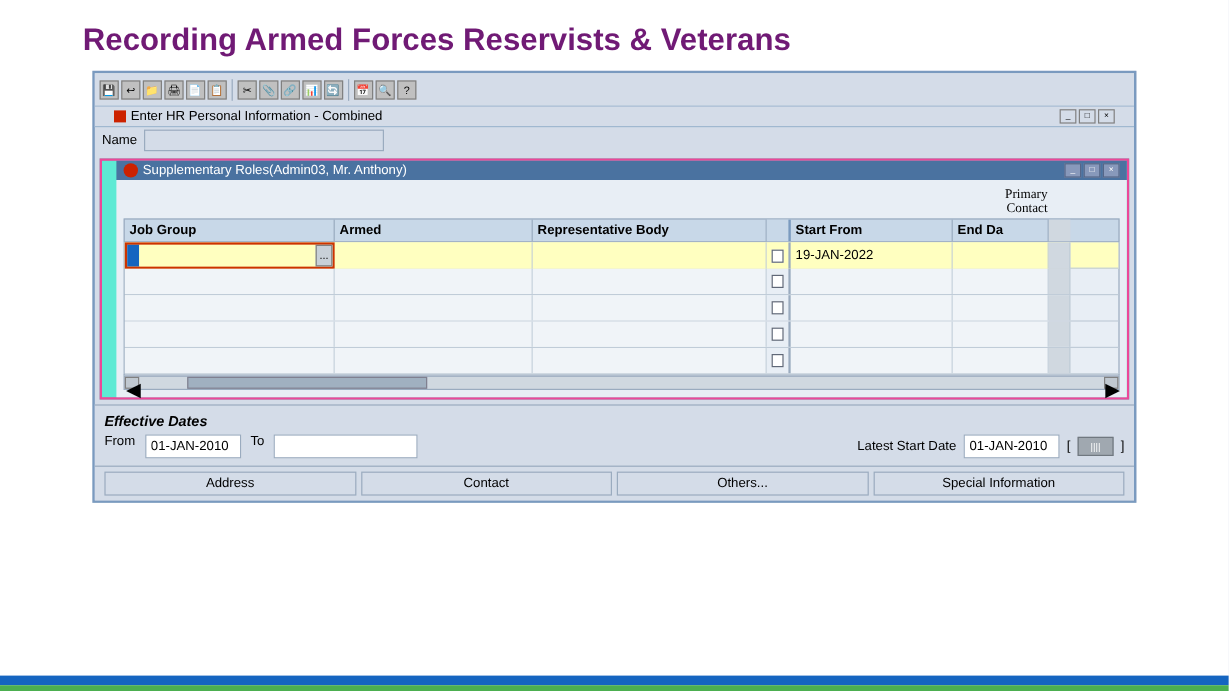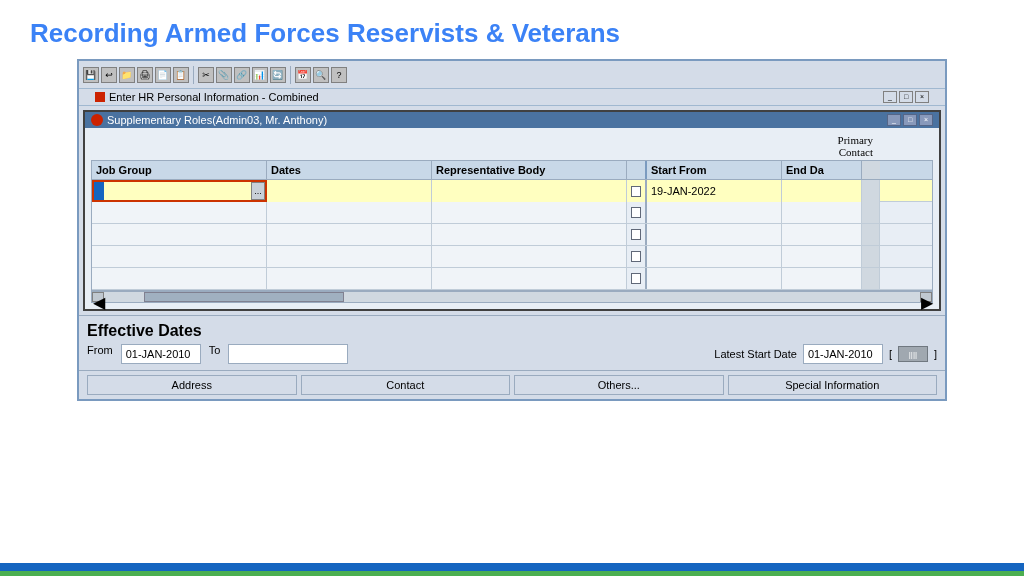--- a/index.html
+++ b/index.html
@@ -7,24 +7,25 @@
       font-family: Arial, sans-serif;
       background: #ffffff;
       width: 1024px;
       height: 576px;
       overflow: hidden;
       position: relative;
     }
 
     
     .slide-title {
-      color: #3b82f6;
+      color: #701a75;
       font-size: 26px;
       font-weight: bold;
       padding: 18px 30px 10px 30px;
+      margin-left: 39px;
     }
 
     
     .app-window {
       background: #d4dce8;
       border: 2px solid #7a9abf;
       width: 870px;
       margin: 0 auto;
       position: relative;
     }
@@ -89,23 +90,24 @@
       border: 1px solid #808080;
       font-size: 7px;
       text-align: center;
       line-height: 10px;
       cursor: pointer;
     }
 
     
     .dialog-window {
       background: #5eead4;
-      border: 2px solid #404040;
+      border: 2px solid #ec4899;
       margin: 4px;
       position: relative;
+      padding-left: 12px;
     }
 
     .dialog-title-bar {
       background: #4a72a0;
       color: white;
       font-size: 11px;
       padding: 2px 6px;
       display: flex;
       align-items: center;
       justify-content: space-between;
@@ -237,24 +239,25 @@
     }
 
     
     .bottom-section {
       background: #d4dce8;
       border-top: 1px solid #9aabbf;
       padding: 6px 8px;
     }
 
     .effective-dates-label {
-      font-size: 16px;
+      font-size: 12px;
       font-weight: bold;
       color: #000;
       margin-bottom: 4px;
+      font-style: italic;
     }
 
     .effective-dates-row {
       display: flex;
       align-items: flex-start;
       gap: 8px;
       font-size: 11px;
     }
 
     .date-input {
@@ -386,20 +389,24 @@
       <span class="red-square"></span>
       <span>Enter HR Personal Information - Combined</span>
     </div>
     <div class="win-controls">
       <span class="win-btn">_</span>
       <span class="win-btn">□</span>
       <span class="win-btn">×</span>
     </div>
   </div>
 
+  <div class="name-row">
+    <span class="name-label">Name</span>
+    <div class="name-input"></div>
+  </div>
 
   <div class="dialog-window">
 
     <div class="dialog-title-bar">
       <div class="dialog-title-left">
         <span class="dialog-icon"></span>
         <span>Supplementary Roles(Admin03, Mr. Anthony)</span>
       </div>
       <div class="win-controls">
         <span class="win-btn" style="background:#8899bb;color:white;border-color:#556688;">_</span>
@@ -413,21 +420,21 @@
       <div class="primary-contact-label">
         <span>Primary</span><br>
         <span>Contact</span>
       </div>
 
       <div style="display:flex;">
         <div style="flex:1;">
 
           <div class="grid-headers">
             <div class="grid-header-cell">Job Group</div>
-            <div class="grid-header-cell">Dates</div>
+            <div class="grid-header-cell">Armed</div>
             <div class="grid-header-cell">Representative Body</div>
             <div class="grid-header-cell" style="border-right:2px solid #7a9abf;background:#c8d8e8;"></div>
             <div class="grid-header-cell">Start From</div>
             <div class="grid-header-cell">End Da</div>
             <div class="grid-header-cell" style="background:#d0d8e0;border:none;"></div>
           </div>
 
           <div class="grid-body">
 
             <div class="grid-row" style="background:#ffffc0;">

